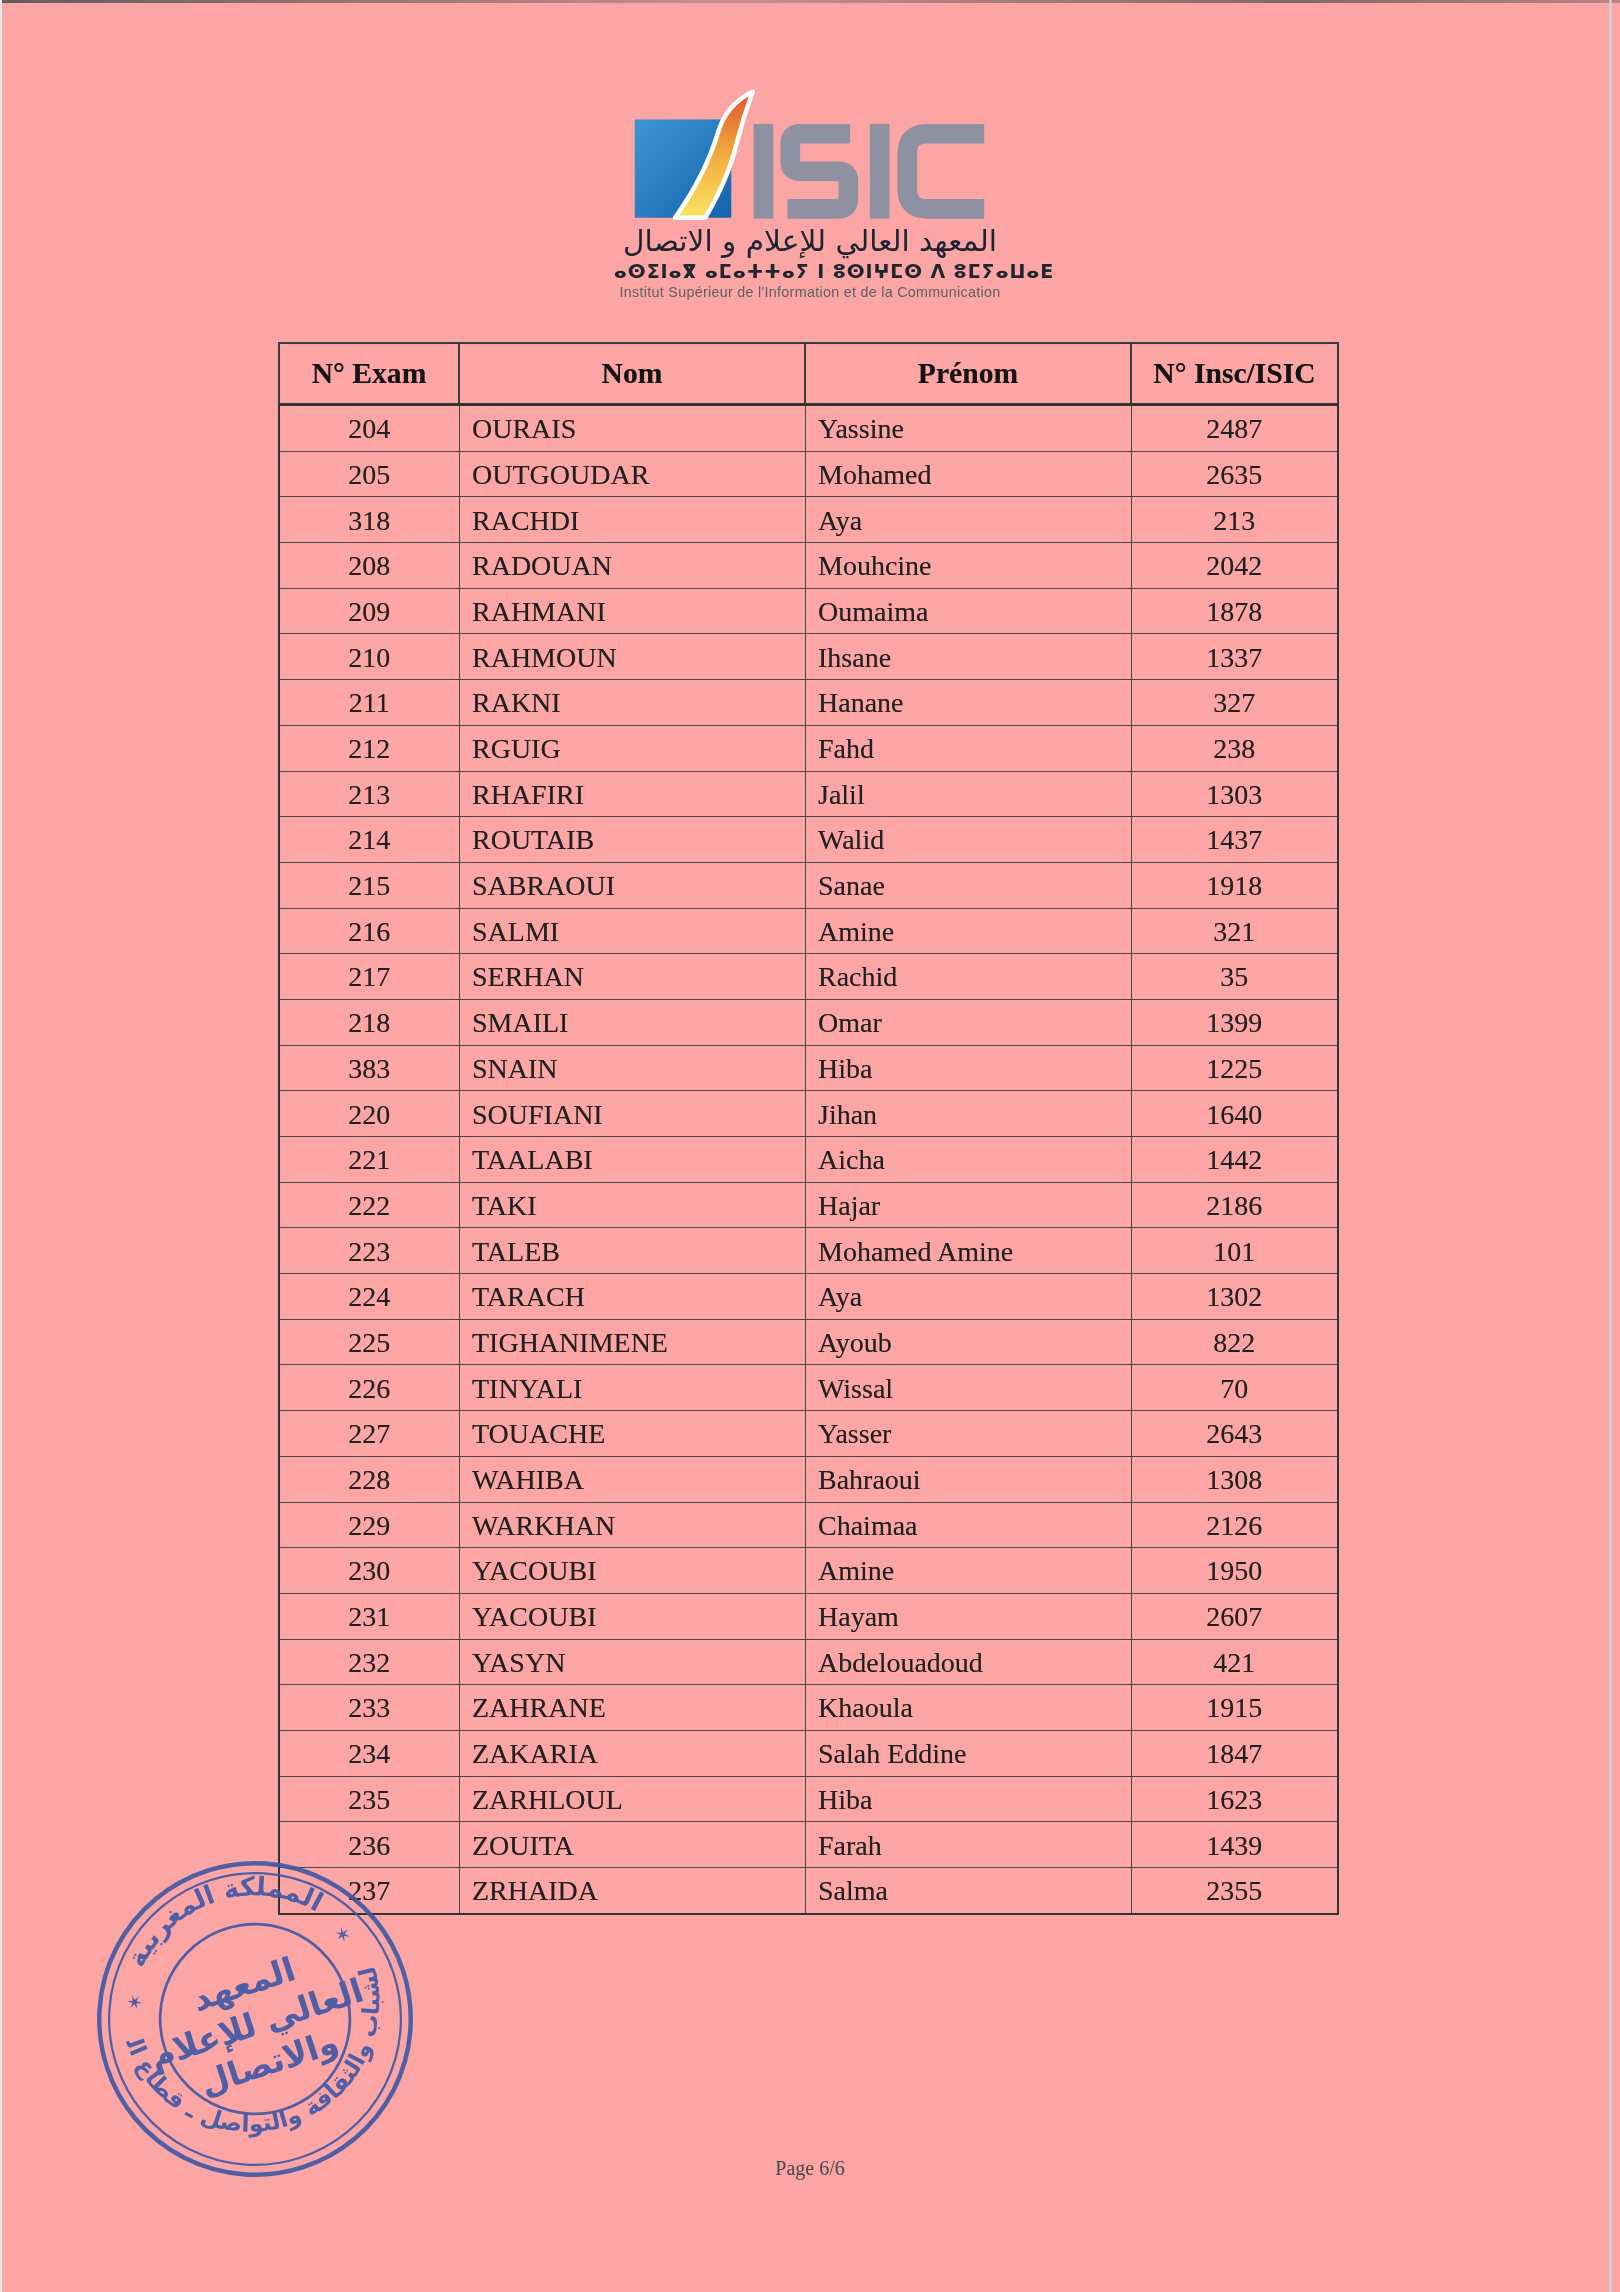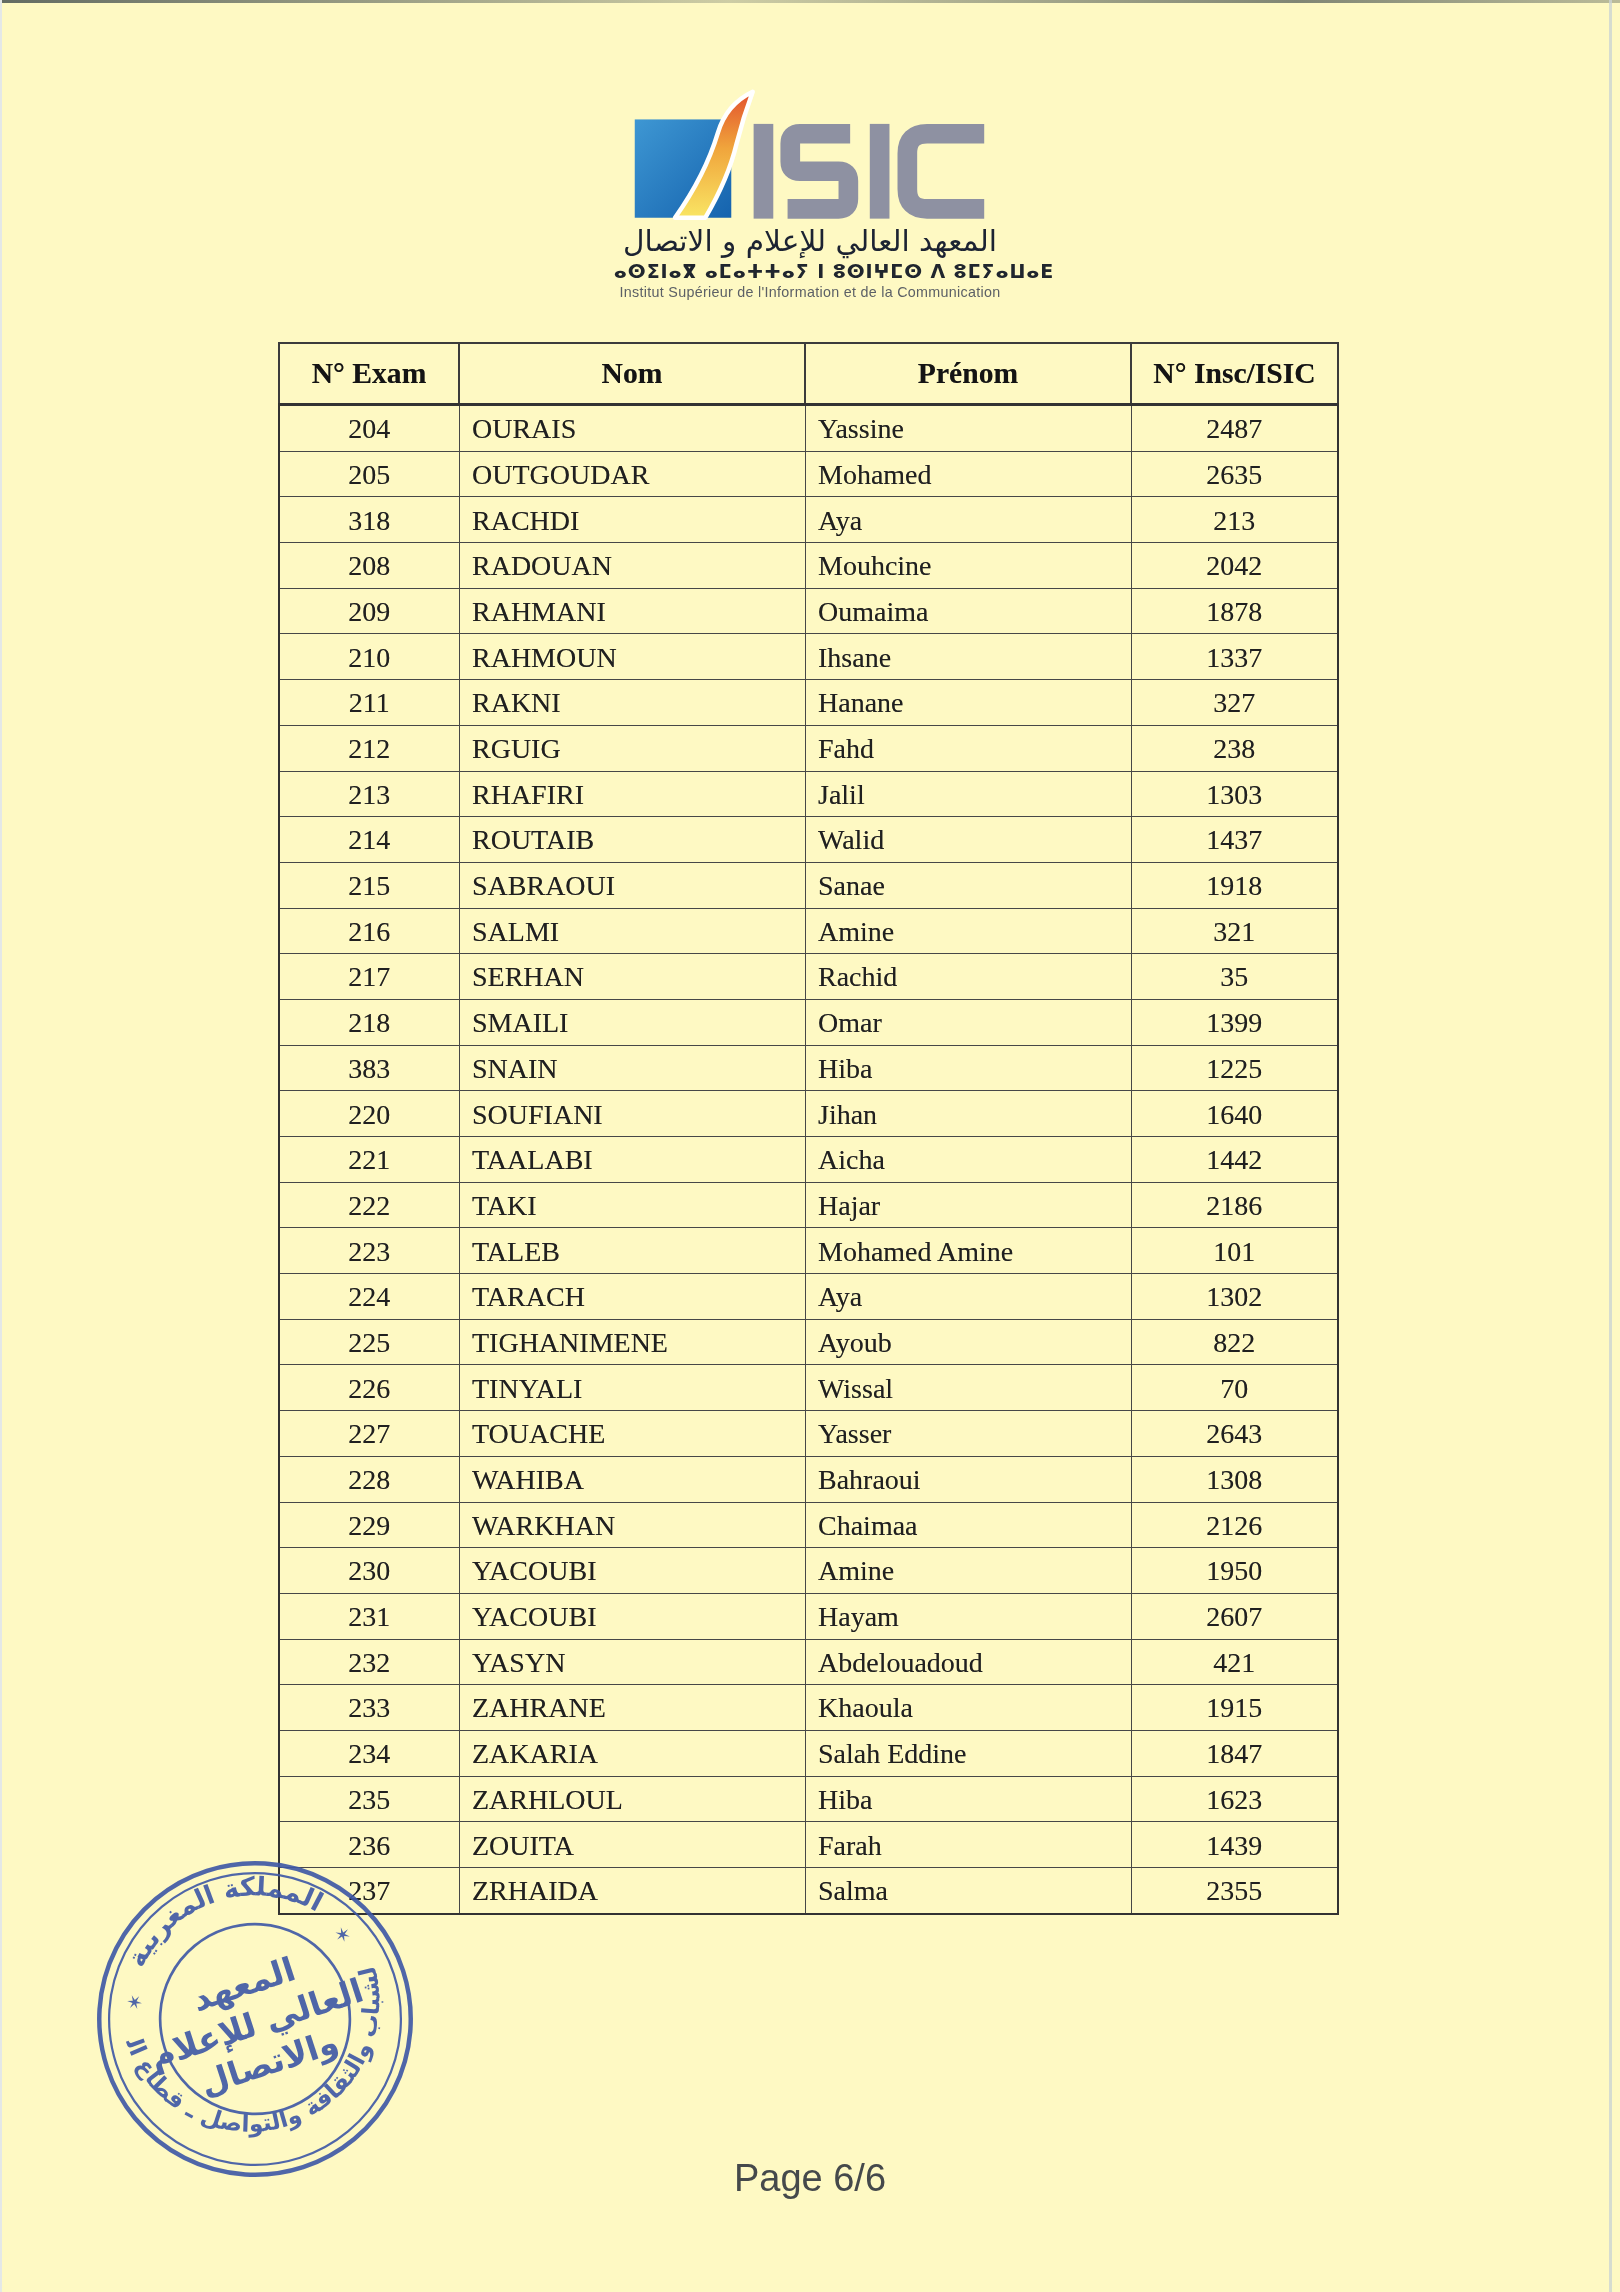--- a/index.html
+++ b/index.html
@@ -1,17 +1,17 @@
 <!DOCTYPE html>
 <html style="font-size:14.3px"><head>
 <meta charset="utf-8">
 <style>
   html,body{margin:0;padding:0;background:#ffffff;}
   .page{
-    position:relative;width:1620px;height:2293px;background:#fef9c3;overflow:hidden;
+    position:relative;width:1620px;height:2293px;background:#fca5a5;overflow:hidden;
     font-family:"Liberation Serif", serif;
   }
   
   .scan-edge-top{position:absolute;left:0;top:0;width:100%;height:2.7px;
     background:linear-gradient(90deg,rgba(60,72,74,.8),rgba(60,72,74,.25) 45%,rgba(60,72,74,.65) 80%,rgba(60,72,74,.35));}
   .scan-edge-right{position:absolute;right:8px;top:0;width:2.7px;height:100%;background:#ccd4d3;opacity:.8;}
   .scan-edge-left{position:absolute;left:0;top:0;width:1.8px;height:100%;background:#e4e8e7;}
 
   
   .logo-block{position:absolute;left:0;top:0;width:100%;}
@@ -52,21 +52,21 @@
   table.roster td:nth-child(1),table.roster td:nth-child(4){text-align:center;}
   table.roster td:nth-child(2),table.roster td:nth-child(3){text-align:left;padding-left:12.5px;}
 
   
   .stamp{position:absolute;left:76px;top:1840px;width:358px;height:358px;opacity:.9;}
   .stamp text{font-family:"DejaVu Sans", sans-serif;}
 
   
   .footer{
     position:absolute;top:2157px;left:50%;transform:translateX(-50%);
-    font-family:Liberation Sans, sans-serif;font-size:38px;color:#45494b;
+    font-family:Liberation Serif, serif;font-size:20px;color:#45494b;
   }
 </style>
 </head>
 <body>
 
 <div class="page">
 
   <div class="scan-edge-top"></div>
   <div class="scan-edge-right"></div>
   <div class="scan-edge-left"></div>

